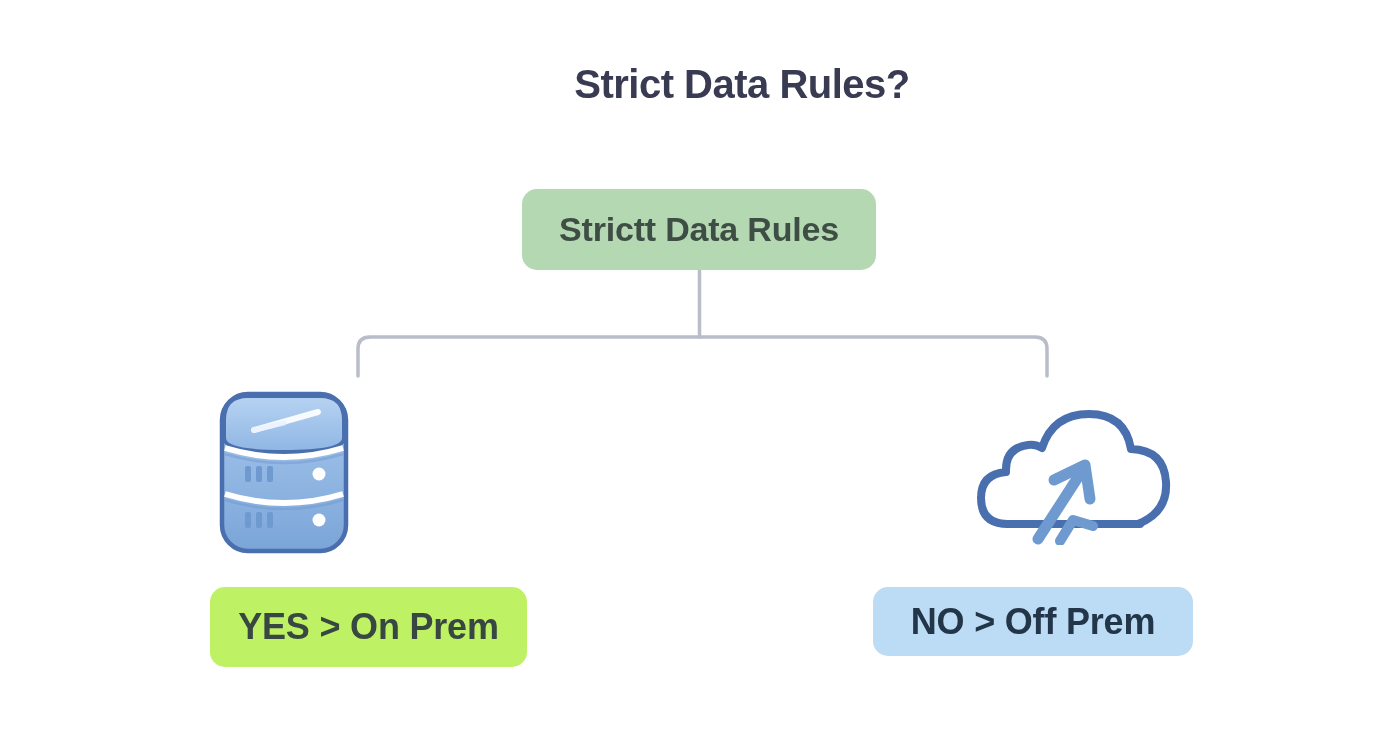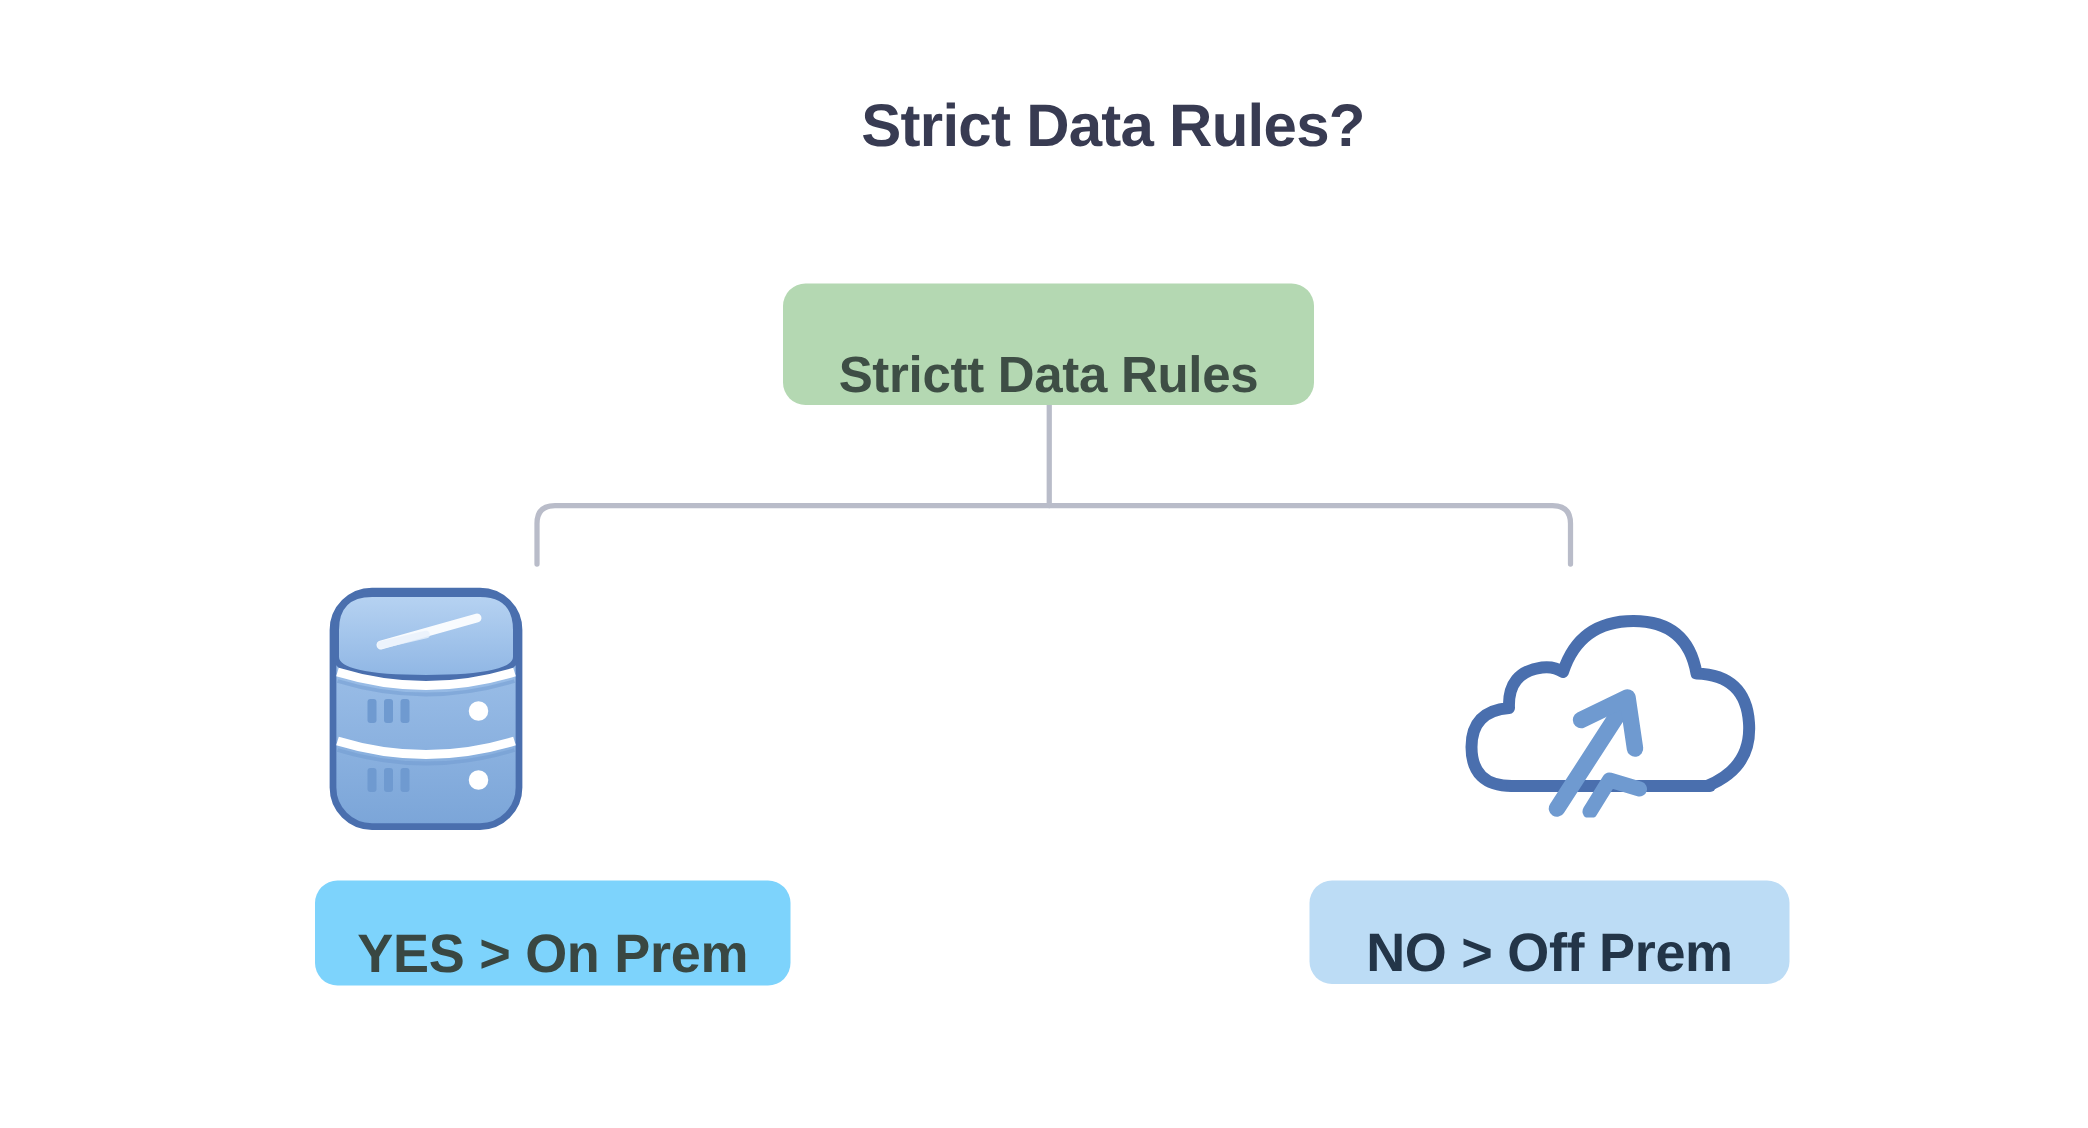--- a/index.html
+++ b/index.html
@@ -41,21 +41,21 @@
     top: 0;
     width: 1392px;
     height: 752px;
     pointer-events: none;
   }
 
   
   .node-box {
     position: absolute;
     display: flex;
-    align-items: flex-end;
+    align-items: center;
     justify-content: center;
     box-sizing: border-box;
   }
   .node-label {
     font-weight: bold;
     white-space: nowrap;
   }
 
   #root-node {
     left: 522px;
@@ -68,22 +68,22 @@
   #root-node .node-label {
     font-size: 34px;
     color: #3e4e45;
     letter-spacing: -0.2px;
   }
 
   #yes-node {
     left: 210px;
     top: 587px;
     width: 317px;
-    height: 70px;
-    background: #7dd3fc;
+    height: 80px;
+    background: #bef264;
     border-radius: 15px;
   }
   #yes-node .node-label {
     font-size: 36px;
     color: #394742;
     letter-spacing: -0.2px;
   }
 
   #no-node {
     left: 873px;

